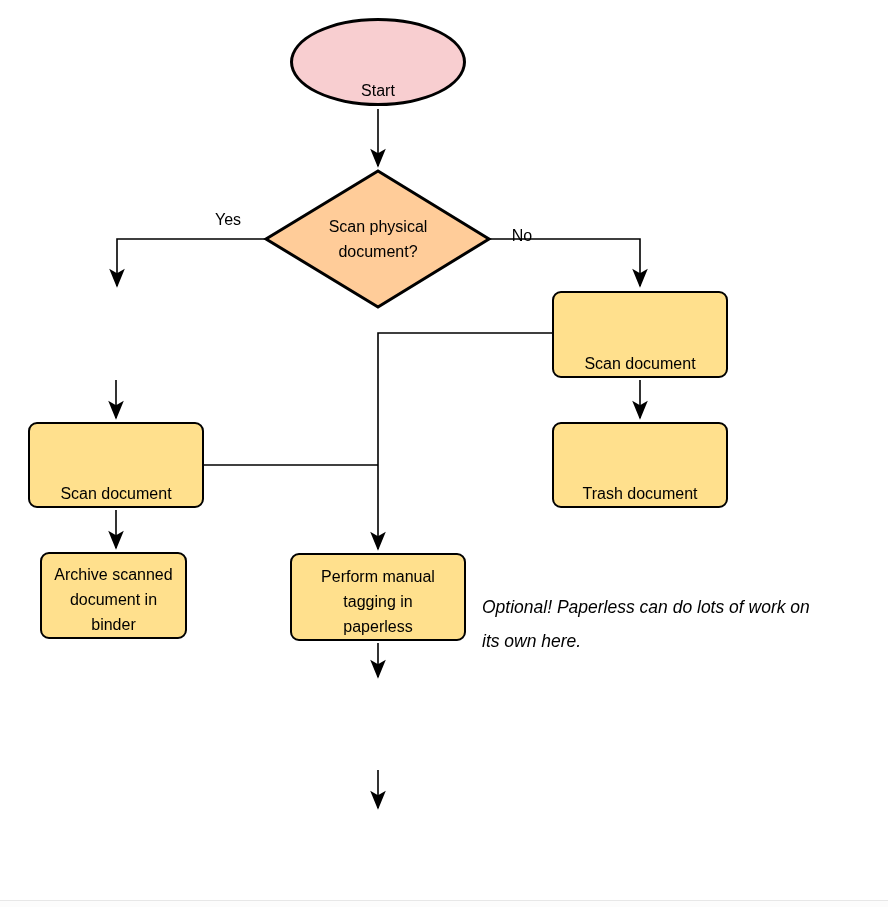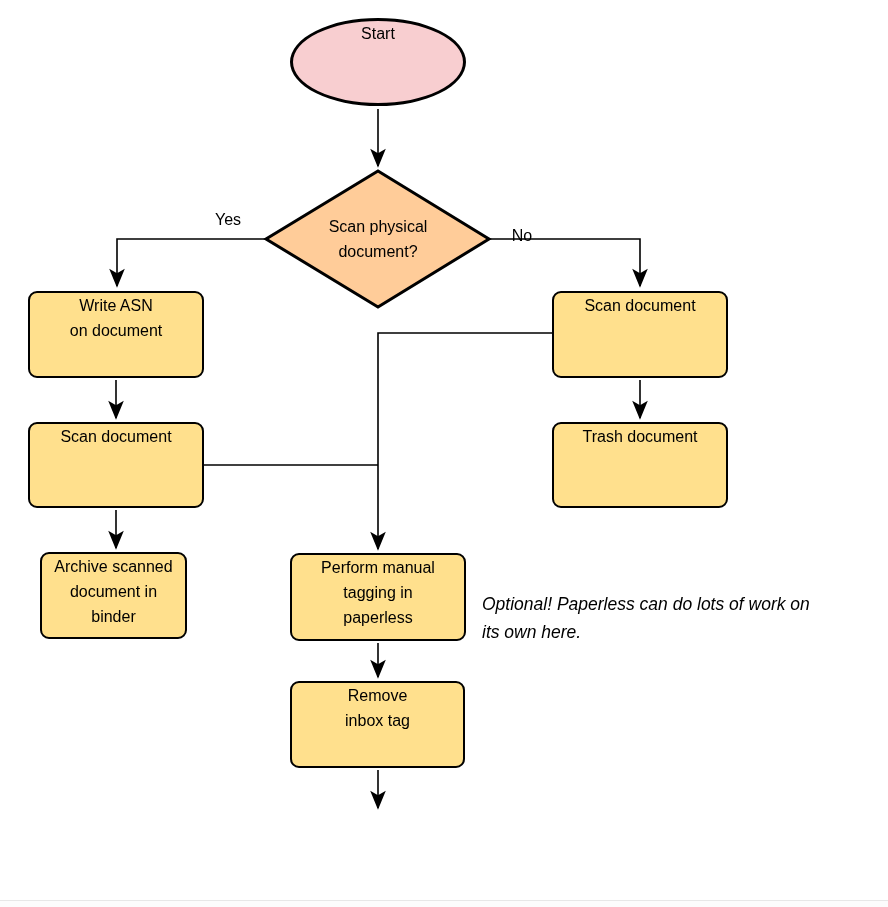--- a/index.html
+++ b/index.html
@@ -15,21 +15,21 @@
     background:#ffffff;
     font-family:"Liberation Sans", sans-serif;
     color:#000;
     overflow:hidden;
   }
   .edge-layer{
     position:absolute;left:0;top:0;width:888px;height:907px;
   }
   .node{
     position:absolute;
-    display:flex;align-items:flex-start;justify-content:center;
+    display:flex;align-items:flex-end;justify-content:center;
     text-align:center;
     box-sizing:border-box;
     font-size:16px;
     line-height:25px;
   }
   .process{
     background:var(--process-fill);
     border:2.5px solid var(--stroke);
     border-radius:9px;
   }
@@ -48,21 +48,21 @@
   }
   .edge-label{
     position:absolute;
     font-size:16px;
     text-align:center;
   }
   .annotation{
     position:absolute;
     font-style:italic;
     font-size:17.5px;
-    line-height:28px;
+    line-height:34px;
     white-space:pre-line;
   }
   .bottom-divider{
     position:absolute;
     left:0;top:900px;width:888px;height:7px;
     border-top:1px solid #e7e7e7;
     background:#fcfcfc;
   }
 </style>
 </head>
@@ -96,24 +96,20 @@
   <div class="node terminal" style="left:290px;top:18px;width:176px;height:88px">
     <span class="label">Start</span>
   </div>
 
   <div class="decision-label" style="left:293px;top:214px;width:170px;height:50px">Scan physical
 document?</div>
 
   <div class="edge-label" style="left:200px;top:211px;width:56px">Yes</div>
   <div class="edge-label" style="left:494px;top:227px;width:56px">No</div>
 
-  <div class="node process" style="left:28px;top:291px;width:176px;height:87px">
-    <span class="label">Write ASN
-on document</span>
-  </div>
 
   <div class="node process" style="left:28px;top:422px;width:176px;height:86px">
     <span class="label">Scan document</span>
   </div>
 
   <div class="node process" style="left:40px;top:552px;width:147px;height:87px">
     <span class="label">Archive scanned
 document in
 binder</span>
   </div>
@@ -125,24 +121,20 @@
   <div class="node process" style="left:290px;top:553px;width:176px;height:88px">
     <span class="label">Perform manual
 tagging in
 paperless</span>
   </div>
 
   <div class="node process" style="left:552px;top:422px;width:176px;height:86px">
     <span class="label">Trash document</span>
   </div>
 
-  <div class="node process" style="left:290px;top:681px;width:175px;height:87px">
-    <span class="label">Remove
-inbox tag</span>
-  </div>
 
 
   <div class="annotation" style="left:482px;top:590px;width:406px">Optional! Paperless can do lots of work on
 its own here.</div>
 
   <div class="bottom-divider"></div>
 
 </div>
 
 </body></html>

